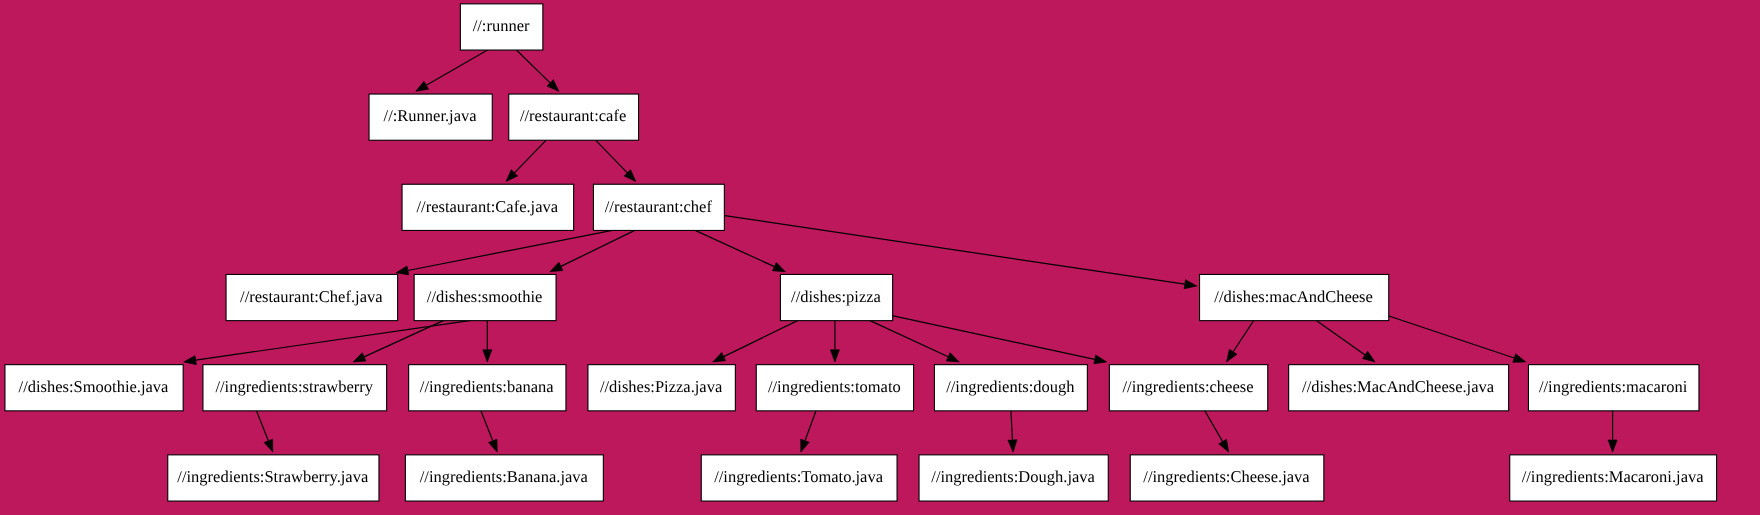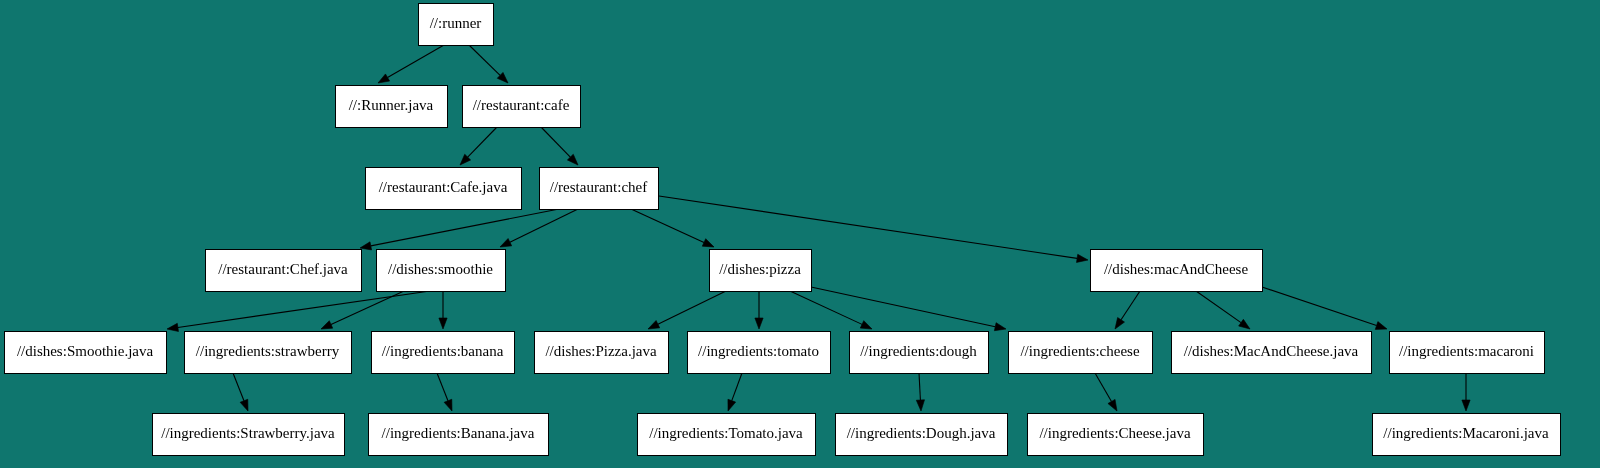--- a/index.html
+++ b/index.html
@@ -7,21 +7,21 @@
     padding: 0;
     background: #ffffff;
   }
   body {
     font-family: "Liberation Serif", "DejaVu Serif", serif;
   }
   #graph-root {
     position: relative;
     width: 1600px;
     height: 468px;
-    background: #0f766e;
+    background: #be185d;
     overflow: hidden;
   }
   svg#graph-svg {
     display: block;
     width: 1600px;
     height: 468px;
   }
   .node-box {
     fill: #ffffff;
     stroke: #000000;

